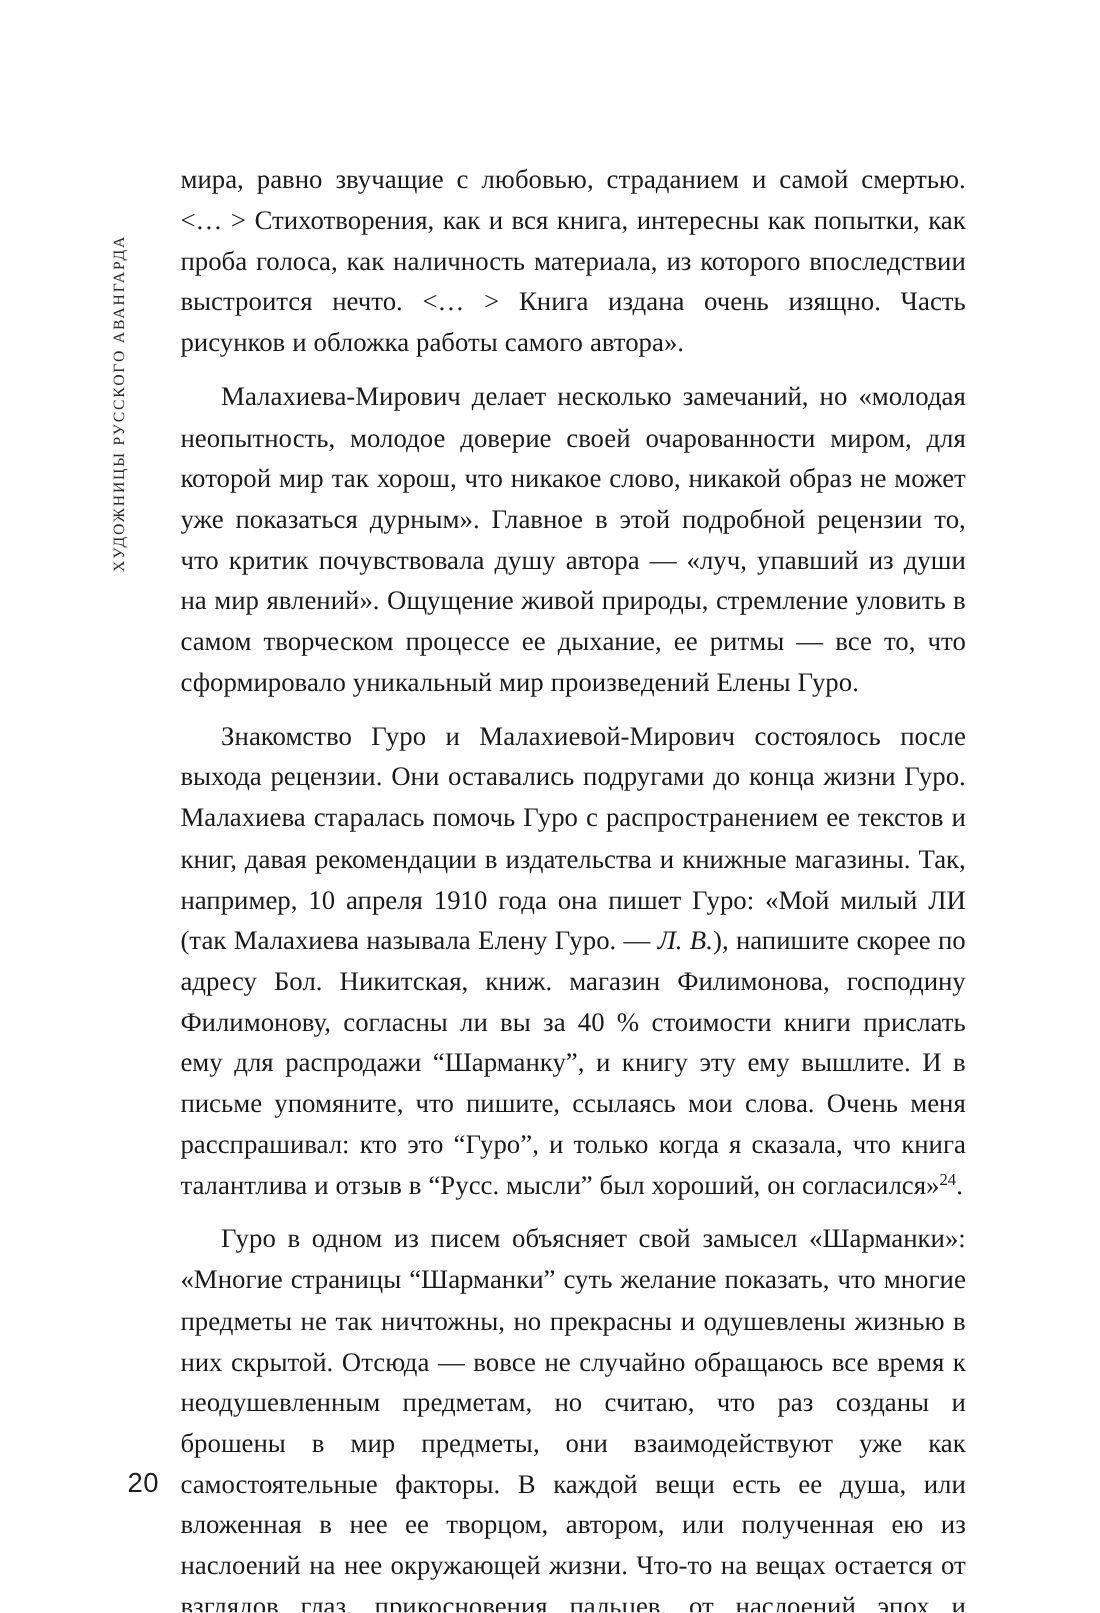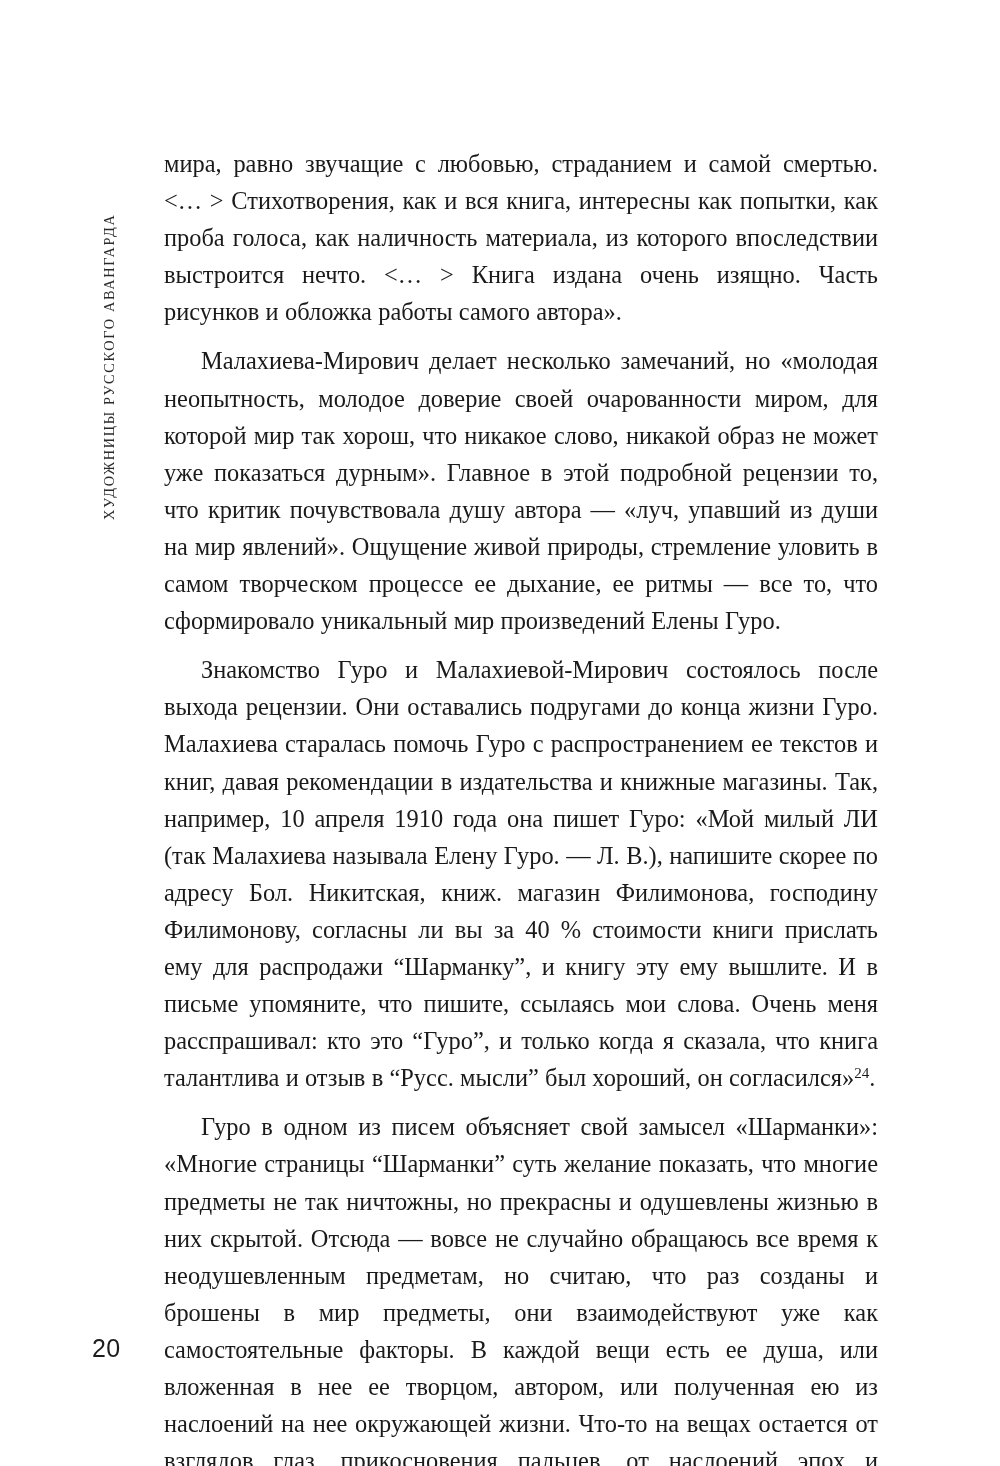--- a/index.html
+++ b/index.html
@@ -51,31 +51,32 @@
     text-align: justify;
     text-justify: inter-word;
     text-indent: 37px;
     hyphens: manual;
     word-spacing: 0.2px;
   }
   .para.no-indent {
     text-indent: 0;
   }
   .para .ital {
+    font-style: italic;
   }
   .para sup {
     font-size: 0.62em;
     line-height: 0;
     vertical-align: 0.52em;
   }
 
   
   .folio {
     position: absolute;
-    left: 92px;
+    left: 116px;
     top: 1334px;
     font-family: "Liberation Sans", "DejaVu Sans", sans-serif;
     font-size: 25px;
     color: #1c1c1c;
     letter-spacing: 0.3px;
   }
 </style>
 </head>
 <body>
 

